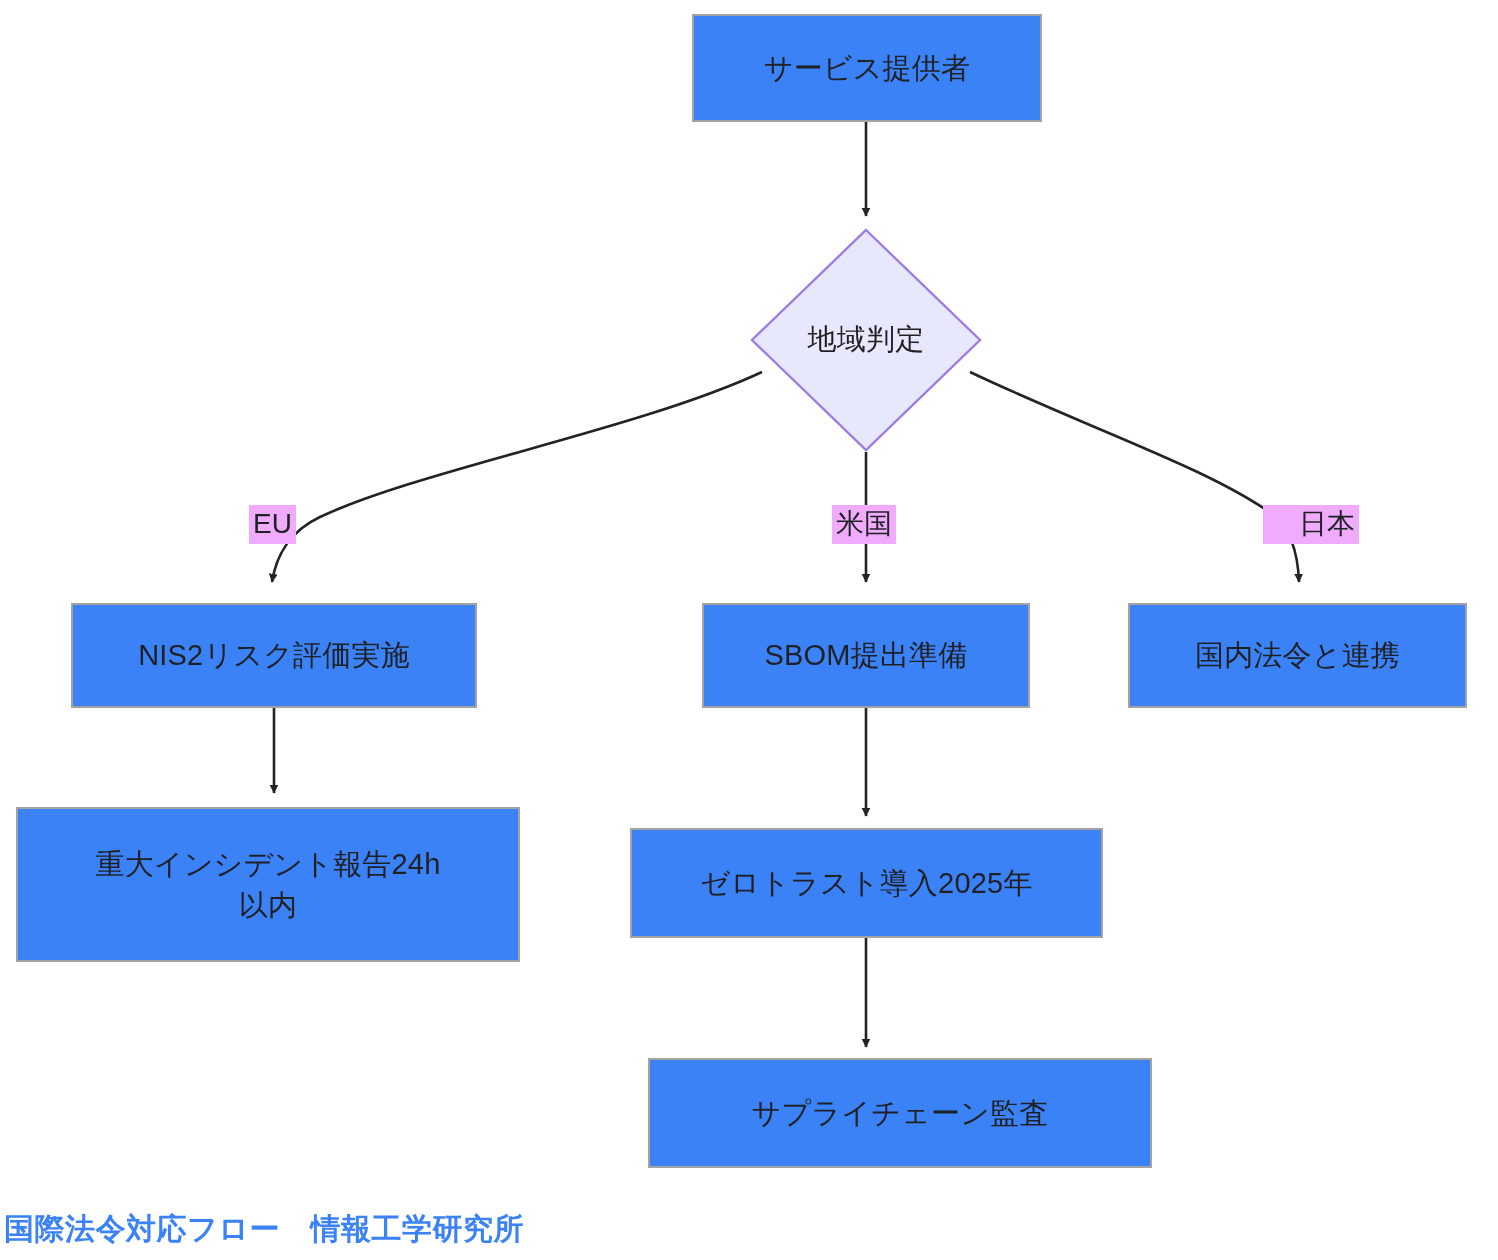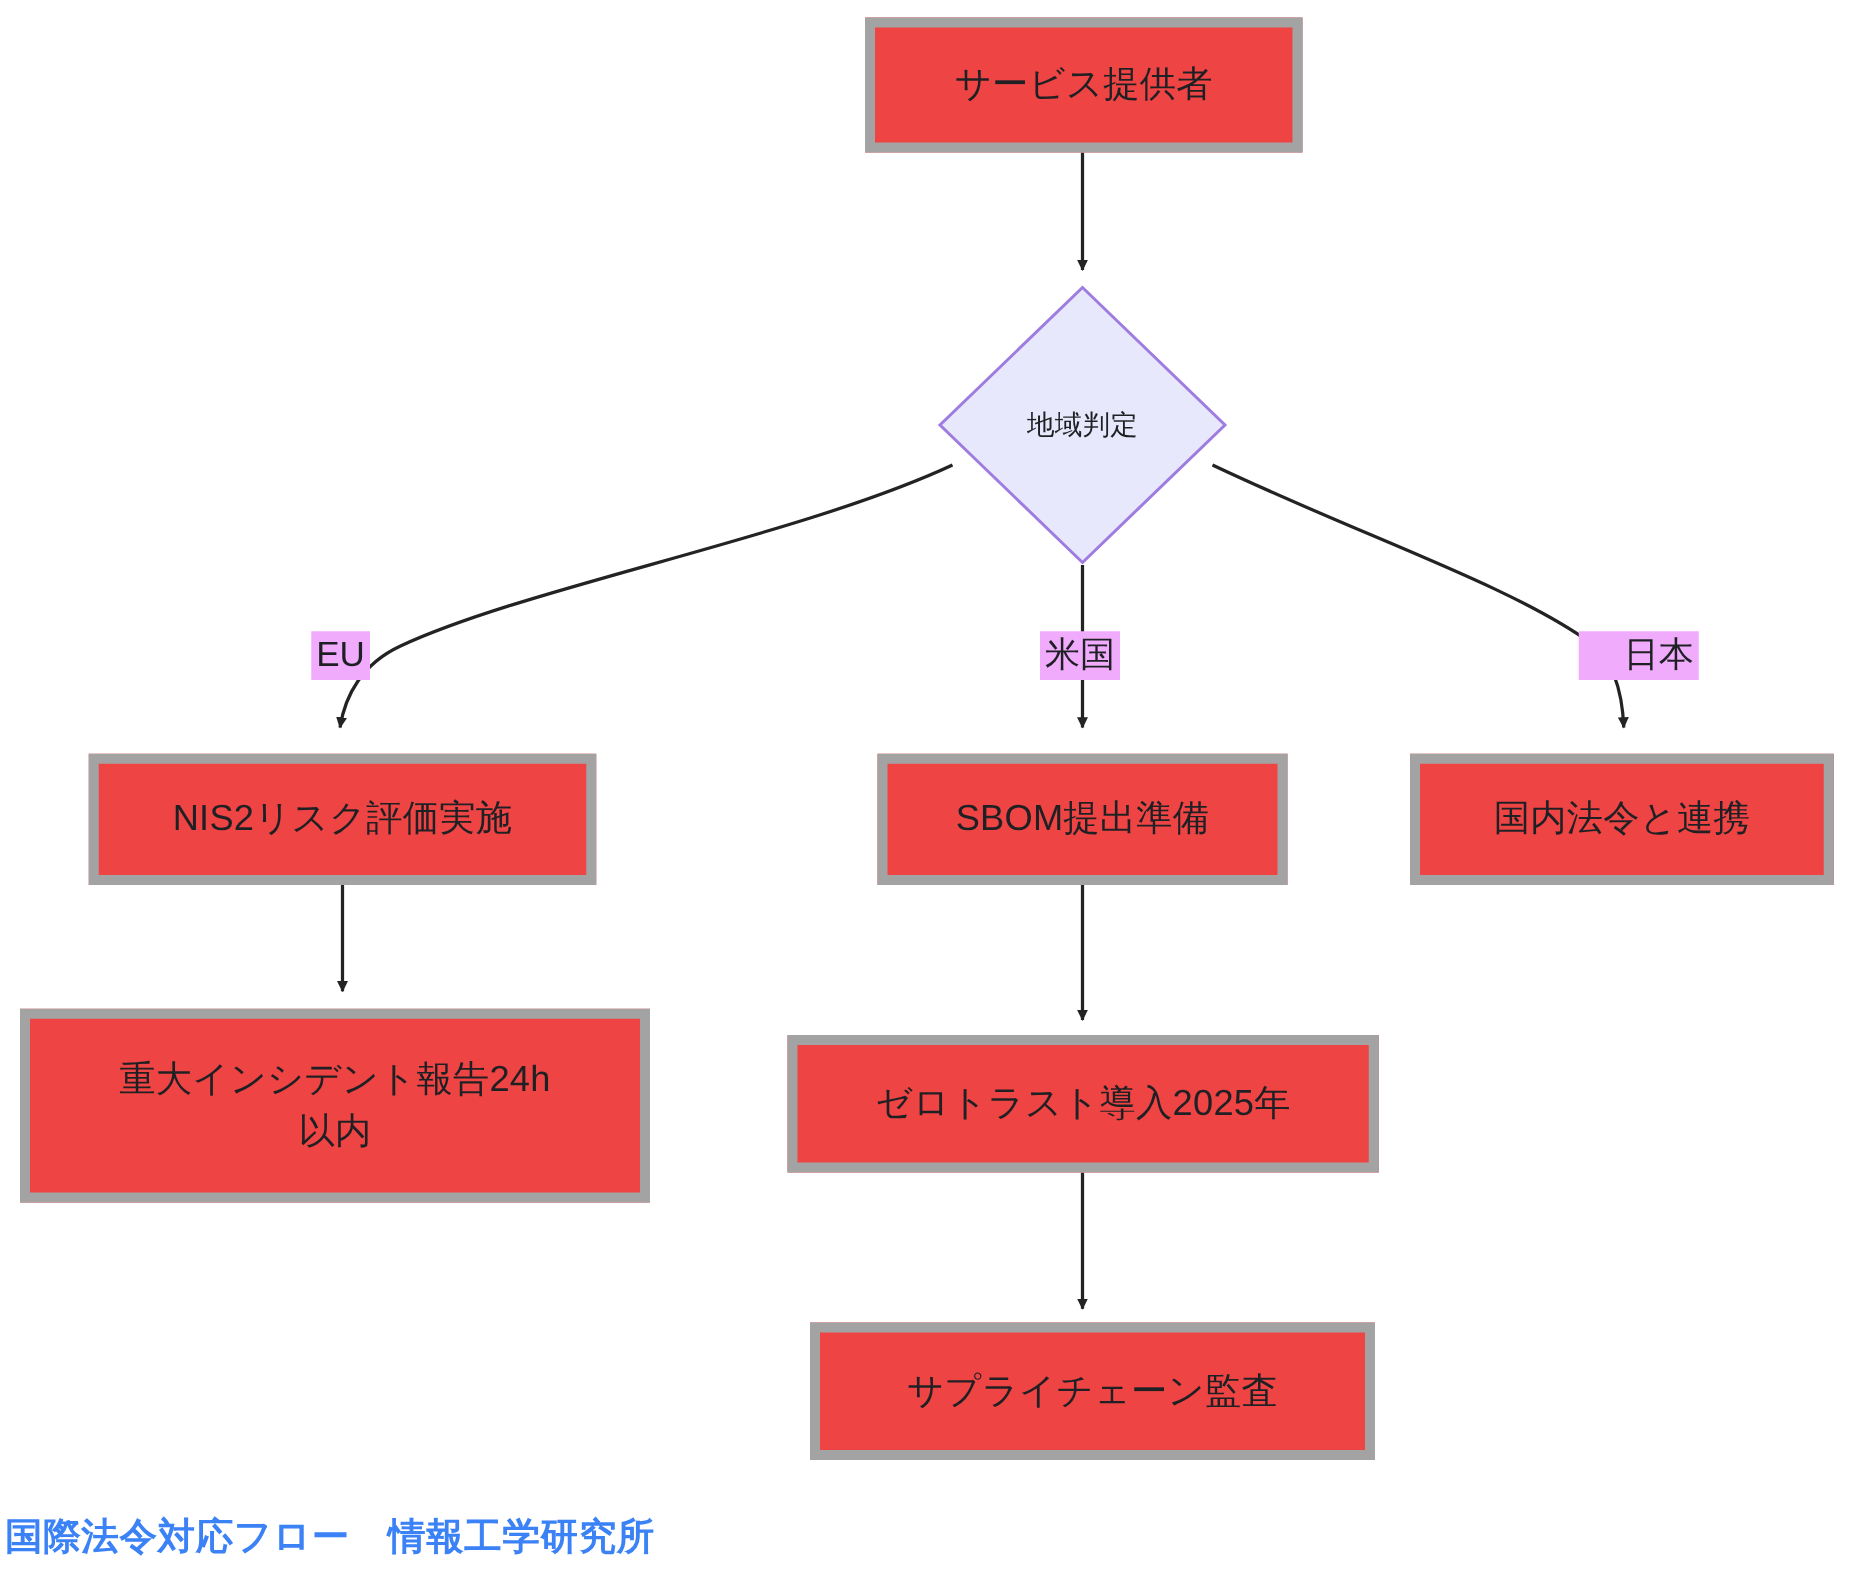--- a/index.html
+++ b/index.html
@@ -25,22 +25,22 @@
     position: absolute;
     left: 0;
     top: 0;
     width: 1498px;
     height: 1260px;
     pointer-events: none;
   }
   .node {
     position: absolute;
     box-sizing: border-box;
-    background: #ef4444;
-    border: 8px solid #a3a3a3;
+    background: #3b82f6;
+    border: 2px solid #a3a3a3;
     display: flex;
     align-items: center;
     justify-content: center;
     text-align: center;
     color: #1f2024;
     font-size: 29px;
     line-height: 1.38;
     letter-spacing: 0.2px;
     white-space: pre-line;
   }
@@ -53,21 +53,21 @@
   .decision-shape {
     position: absolute;
     left: 0;
     top: 0;
     width: 100%;
     height: 100%;
   }
   .decision-label {
     position: relative;
     z-index: 2;
-    font-size: 22px;
+    font-size: 29px;
     color: #1f2024;
     text-align: center;
     letter-spacing: 0.2px;
   }
   .edge-label {
     position: absolute;
     background: #f0abfc;
     color: #1f2024;
     font-size: 28px;
     line-height: 1.15;
@@ -138,21 +138,21 @@
 
   <div class="node" style="left:16px; top:807px; width:504px; height:155px;">
     <span>重大インシデント報告24h
 以内</span>
   </div>
 
   <div class="node" style="left:630px; top:828px; width:473px; height:110px;">
     <span>ゼロトラスト導入2025年</span>
   </div>
 
-  <div class="node" style="left:648px; top:1058px; width:452px; height:110px;">
+  <div class="node" style="left:648px; top:1058px; width:504px; height:110px;">
     <span>サプライチェーン監査</span>
   </div>
 
   <div class="edge-label" style="left:249px; top:505px;">
     <span>EU</span>
   </div>
 
   <div class="edge-label" style="left:832px; top:505px;">
     <span>米国</span>
   </div>

